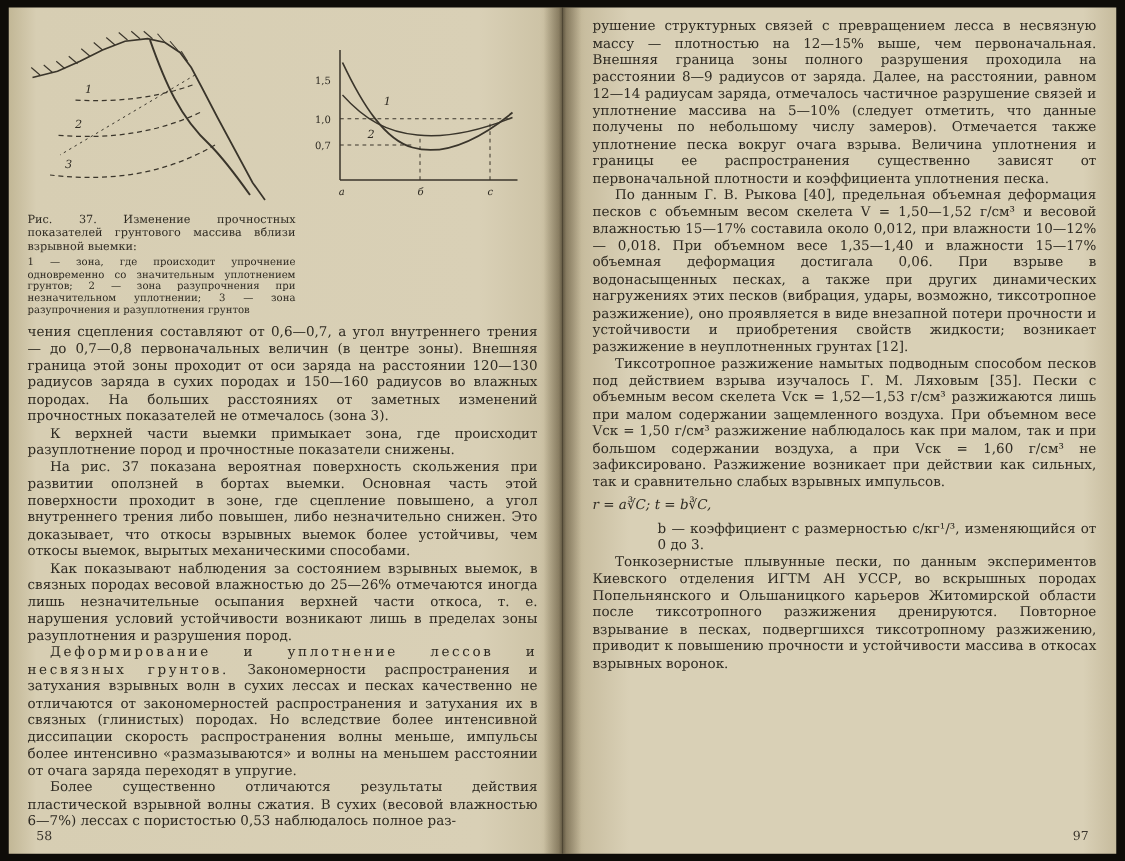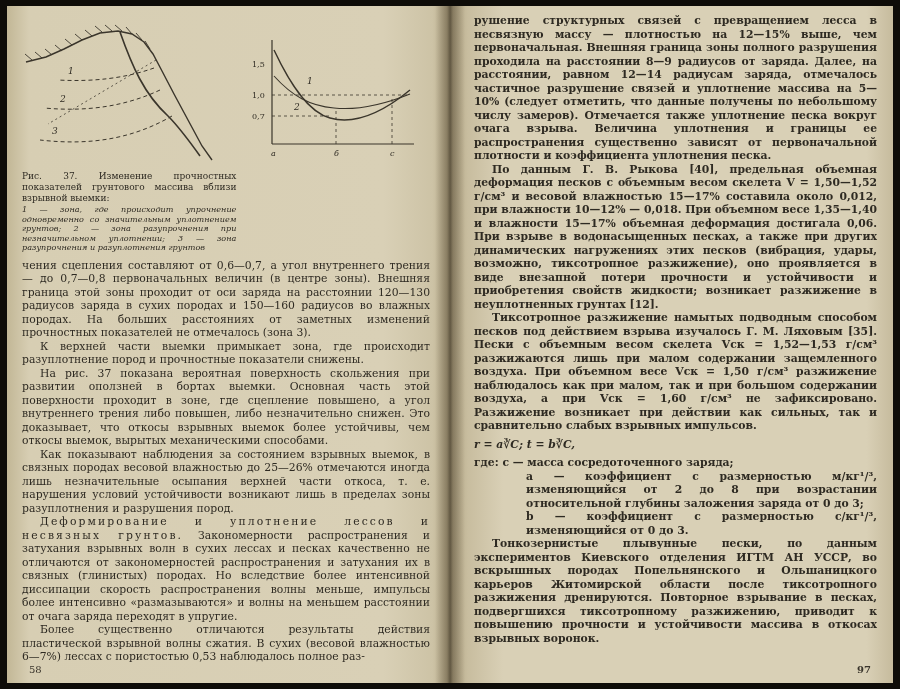--- a/index.html
+++ b/index.html
@@ -21,36 +21,35 @@
       rgba(30,23,10,.55) 50%, rgba(50,40,22,.35) 60%, rgba(50,40,22,0) 100%);
   }
   .page { width:50%; height:100%; position:relative; color:#2e2a22; }
   .page.left {
     background:linear-gradient(90deg,#c2b796 0%, #d7ceb3 5%, #d9d0b6 85%, #cdc3a6 96%, #b5a887 100%);
     padding:10px 20px 26px 15px;
   }
   .page.right {
     background:linear-gradient(90deg,#b0a383 0%, #c8bd9f 4%, #d9d0b6 12%, #d9d0b6 94%, #c6bb9d 100%);
     padding:8px 16px 22px 24px;
-    font-weight:bold;
   }
   .body-text p {
     font-size:10.8px; line-height:13.5px; text-align:justify;
     text-indent:18px;
   }
   .body-text p.noindent { text-indent:0; }
   .spaced { letter-spacing:2.1px; }
   .figures-row { display:flex; width:100%; margin-bottom:6px; }
   .fig-col-left { width:55%; display:flex; flex-direction:column; }
   .fig-col-right { width:45%; display:flex; flex-direction:row; }
   .fig svg { display:block; }
   .fig38-box { margin-top:16px; margin-left:4px; }
   .caption { margin-top:5px; padding-right:10px; }
   .cap-title { font-size:9px; line-height:10.8px; text-align:justify; }
-  .cap-legend { font-size:8.1px; line-height:9.5px; font-style:italic; text-align:justify; margin-top:2px; }
+  .cap-legend { font-size:8.1px; line-height:9.5px; text-align:justify; margin-top:2px; }
   .cap-38 { margin-top:8px; }
   .formula {
     text-align:center; font-style:italic; font-size:11.5px;
     margin:5px 0 5px 0; text-indent:0 !important;
   }
   .where-first { text-indent:0 !important; }
   .where-item { text-indent:0 !important; padding-left:52px; }
   .page-number {
     position:absolute; bottom:8px; font-size:10px; color:#3a352c;
   }
@@ -158,22 +157,20 @@
 
     <div class="page right">
       <div class="body-text">
         <p class="noindent">рушение структурных связей с превращением лесса в несвязную массу — плотностью на 12—15% выше, чем первоначальная. Внешняя граница зоны полного разрушения проходила на расстоянии 8—9 радиусов от заряда. Далее, на расстоянии, равном 12—14 радиусам заряда, отмечалось частичное разрушение связей и уплотнение массива на 5—10% (следует отметить, что данные получены по небольшому числу замеров). Отмечается также уплотнение песка вокруг очага взрыва. Величина уплотнения и границы ее распространения существенно зависят от первоначальной плотности и коэффициента уплотнения песка.</p>
         <p>По данным Г. В. Рыкова [40], предельная объемная деформация песков с объемным весом скелета V = 1,50—1,52 г/см³ и весовой влажностью 15—17% составила около 0,012, при влажности 10—12% — 0,018. При объемном весе 1,35—1,40 и влажности 15—17% объемная деформация достигала 0,06. При взрыве в водонасыщенных песках, а также при других динамических нагружениях этих песков (вибрация, удары, возможно, тиксотропное разжижение), оно проявляется в виде внезапной потери прочности и устойчивости и приобретения свойств жидкости; возникает разжижение в неуплотненных грунтах [12].</p>
         <p>Тиксотропное разжижение намытых подводным способом песков под действием взрыва изучалось Г. М. Ляховым [35]. Пески с объемным весом скелета Vск = 1,52—1,53 г/см³ разжижаются лишь при малом содержании защемленного воздуха. При объемном весе Vск = 1,50 г/см³ разжижение наблюдалось как при малом, так и при большом содержании воздуха, а при Vск = 1,60 г/см³ не зафиксировано. Разжижение возникает при действии как сильных, так и сравнительно слабых взрывных импульсов.</p>
 
         <p class="formula">r = a∛C;   t = b∛C,</p>
 
         <div class="where">
-          <p class="where-first"><span>где:</span> <span>с — масса сосредоточенного заряда;</span></p>
-          <p class="where-item">а — коэффициент с размерностью м/кг¹/³, изменяющийся от 2 до 8 при возрастании относительной глубины заложения заряда от 0 до 3;</p>
           <p class="where-item">b — коэффициент с размерностью с/кг¹/³, изменяющийся от 0 до 3.</p>
         </div>
 
         <p>Тонкозернистые плывунные пески, по данным экспериментов Киевского отделения ИГТМ АН УССР, во вскрышных породах Попельнянского и Ольшаницкого карьеров Житомирской области после тиксотропного разжижения дренируются. Повторное взрывание в песках, подвергшихся тиксотропному разжижению, приводит к повышению прочности и устойчивости массива в откосах взрывных воронок.</p>
       </div>
 
       <div class="page-number">97</div>
     </div>
 
     <div class="gutter-shadow"></div>

